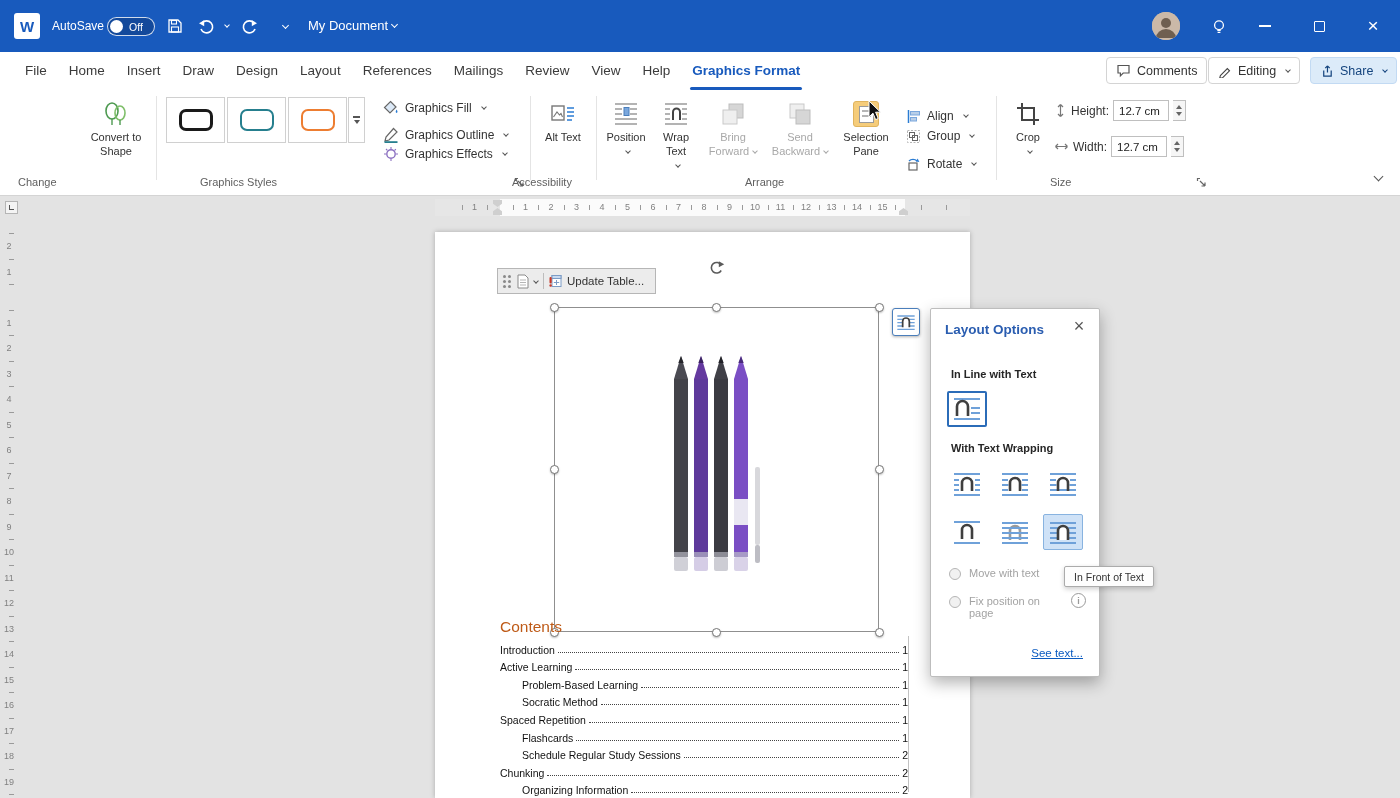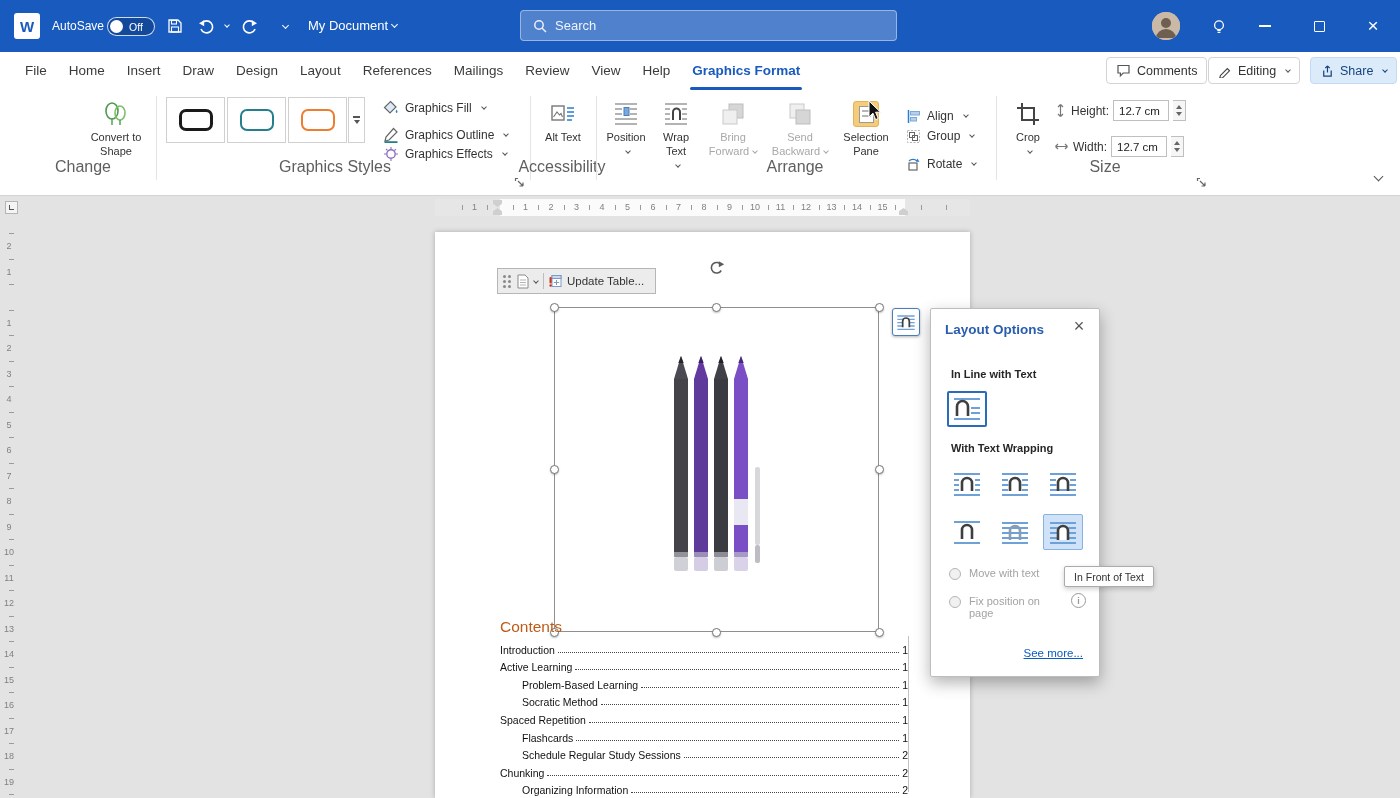--- a/index.html
+++ b/index.html
@@ -23,21 +23,21 @@
 .tabrow{position:absolute;left:0;top:52px;width:1400px;height:38px;background:#fff}
 .tabs{position:absolute;left:14px;top:0;height:38px;white-space:nowrap}
 .tab{display:inline-block;padding:0 11px;line-height:38px;font-size:13.5px;color:#3b3b3b;position:relative;cursor:default}
 .tab.active{color:#185abd;font-weight:700}
 .tab.active::after{content:"";position:absolute;left:9px;right:9px;bottom:0;height:3px;border-radius:2px;background:#185abd}
 .pill{position:absolute;top:5px;height:27px;display:flex;align-items:center;gap:6px;border:1px solid #d4d4d4;border-radius:4px;background:#fff;padding:0 9px;font-size:12.5px;color:#333}
 .pill.share{background:#dcebf9;border-color:#c2daf3;color:#14447e}
 
 .ribbon{position:absolute;left:0;top:90px;width:1400px;height:106px;background:#fff;border-bottom:1px solid #d4d4d4}
 .gdiv{position:absolute;top:6px;height:84px;width:1px;background:#e4e4e4}
-.glabel{position:absolute;top:68px;font-size:16px;color:#5f5f5f;text-align:center}
+.glabel{position:absolute;top:86px;font-size:11px;color:#5f5f5f;text-align:left}
 .bigbtn{position:absolute;top:4px;height:80px;display:flex;flex-direction:column;align-items:center;padding-top:7px;gap:4px;font-size:11px;line-height:1.25;color:#333;text-align:center;border-radius:3px}
 .bigbtn.dis{color:#a8a8a8}
 .menubtn{position:absolute;left:378px;height:24px;display:flex;align-items:center;gap:6px;font-size:12px;color:#333;padding:0 5px;border-radius:3px}
 .smbtn{position:absolute;left:902px;height:24px;width:84px;display:flex;align-items:center;gap:6px;font-size:12px;color:#333;padding:0 4px;border-radius:3px}
 .gal{position:absolute;top:7px;width:59px;height:46px;border:1px solid #d0d0d0;background:#fff;display:flex;align-items:center;justify-content:center}
 .sw{width:34px;height:22px;border-radius:7px}
 .galmore{position:absolute;left:348px;top:7px;width:17px;height:46px;border:1px solid #d0d0d0;background:#fff;display:flex;flex-direction:column;align-items:center;justify-content:center;gap:2px}
 .tri{width:0;height:0;border-left:3.5px solid transparent;border-right:3.5px solid transparent;border-top:4.5px solid #555}
 .bar{width:7px;height:1.5px;background:#555}
 .szrow{position:absolute;left:1054px;display:flex;align-items:center;gap:4px;font-size:12px;color:#333}
@@ -124,27 +124,20 @@
           <path d="M4 5 A6 6 0 1 1 3 11" fill="none" stroke="#fff" stroke-width="1.6"></path>
           <polygon points="6.2,2.2 1,5.2 6.2,8.2" fill="#fff"></polygon>
         </svg>
     </span>
     <span class="tico" style="left:274px;color:#fff">
         <i class="cv"></i>
       </span>
     <div class="docname">
       <span>My Document</span>
         <i class="cv"></i>
-    </div>
-    <div class="search">
-      <svg width="14" height="14" viewBox="0 0 14 14">
-          <circle cx="6" cy="6" r="4.2" fill="none" stroke="#e8eefc" stroke-width="1.5"></circle>
-          <path d="M9.2 9.2 L13 13" stroke="#e8eefc" stroke-width="1.5"></path>
-        </svg>
-      <span>Search</span>
     </div>
     <div class="avatar">
       <svg width="28" height="28" viewBox="0 0 28 28">
           <rect width="28" height="28" fill="#cbb9a8"></rect>
           <circle cx="14" cy="11" r="5" fill="#6f5f50"></circle>
           <path d="M4 26 a10 9 0 0 1 20 0 Z" fill="#6f5f50"></path>
         </svg>
     </div>
     <span class="tico" style="left:1210px;top:18px">
       <svg width="16" height="16" viewBox="0 0 16 16">
@@ -646,21 +639,21 @@
     </div>
     <div class="radio" style="top:258px">
       <span class="rc"></span>
       <span>Move with text</span>
     </div>
     <div class="radio" style="top:286px;width:110px">
       <span class="rc"></span>
       <span style="width:78px">Fix position on page</span>
     </div>
     <div class="info">i</div>
-    <a class="seemore">See more...</a>
+    <a class="seemore">See text...</a>
   </aside>
 
   <div class="tooltip">In Front of Text</div>
 
   <svg class="cursor" width="14" height="21" viewBox="0 0 14 21">
     <path d="M1 1 L1 17 L5 13.2 L7.6 19.6 L10.2 18.5 L7.6 12.2 L12.5 12.2 Z" fill="#111" stroke="#fff" stroke-width="1"></path>
   </svg>
 
 </div>
 

